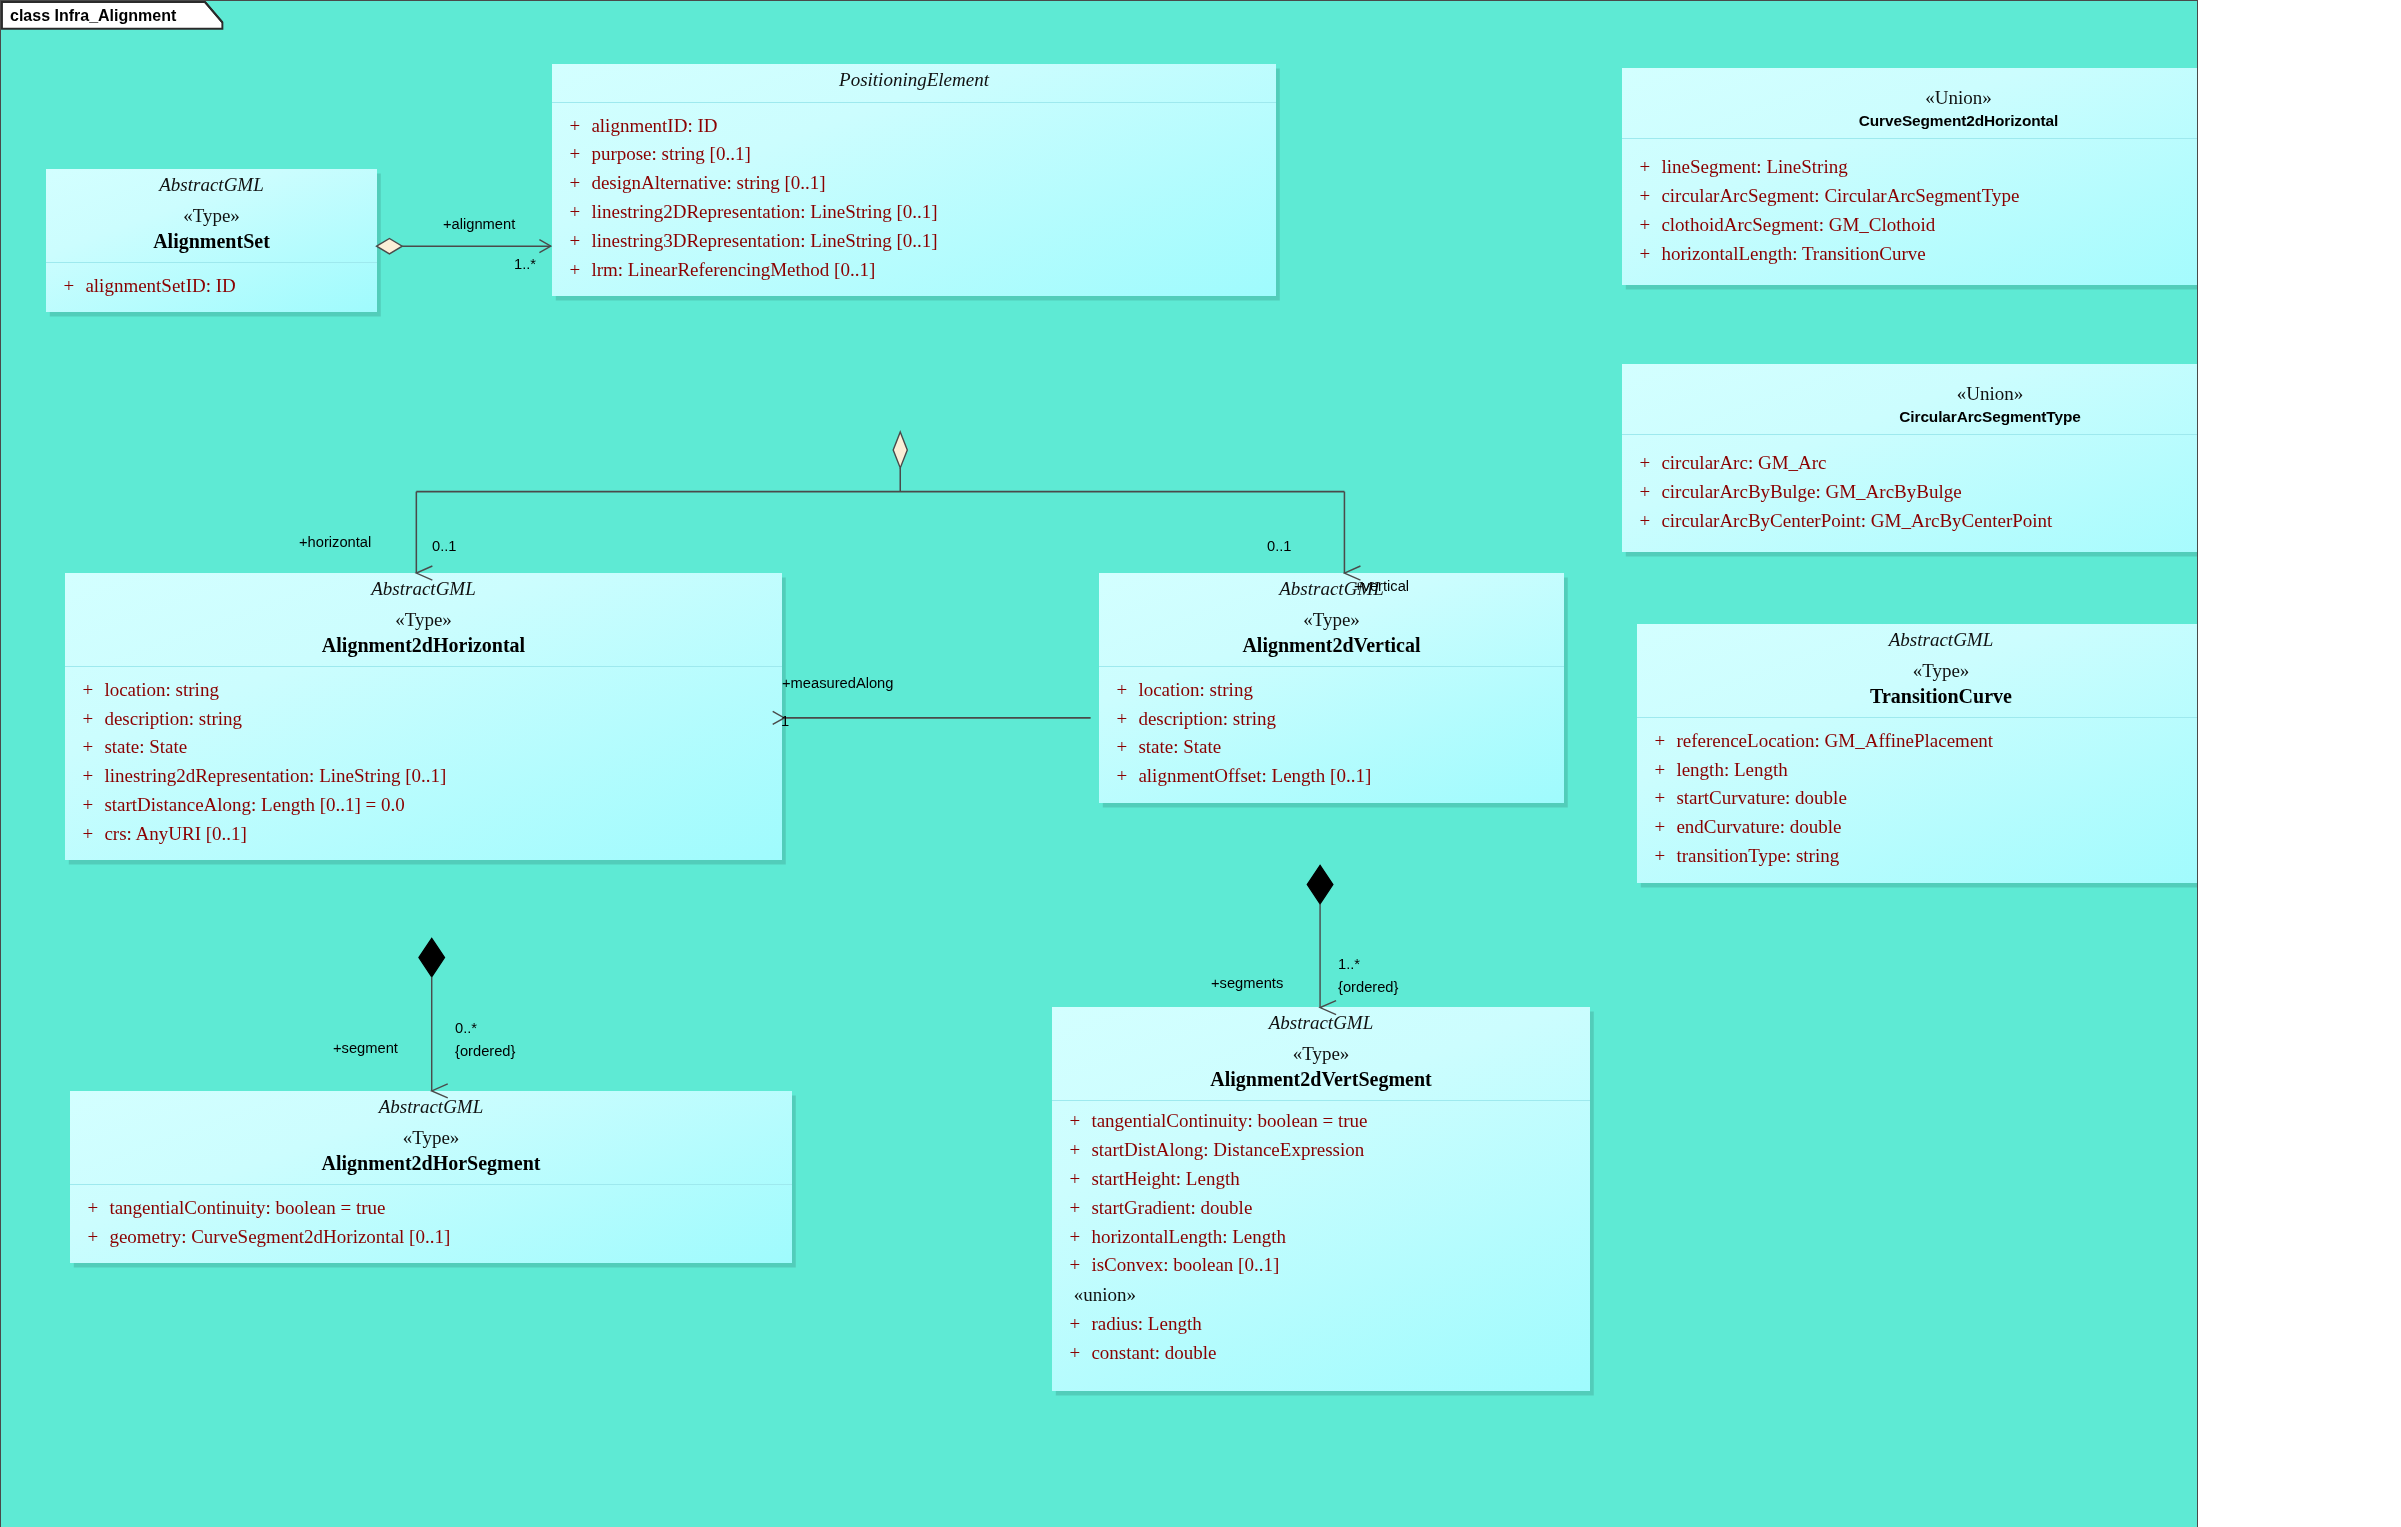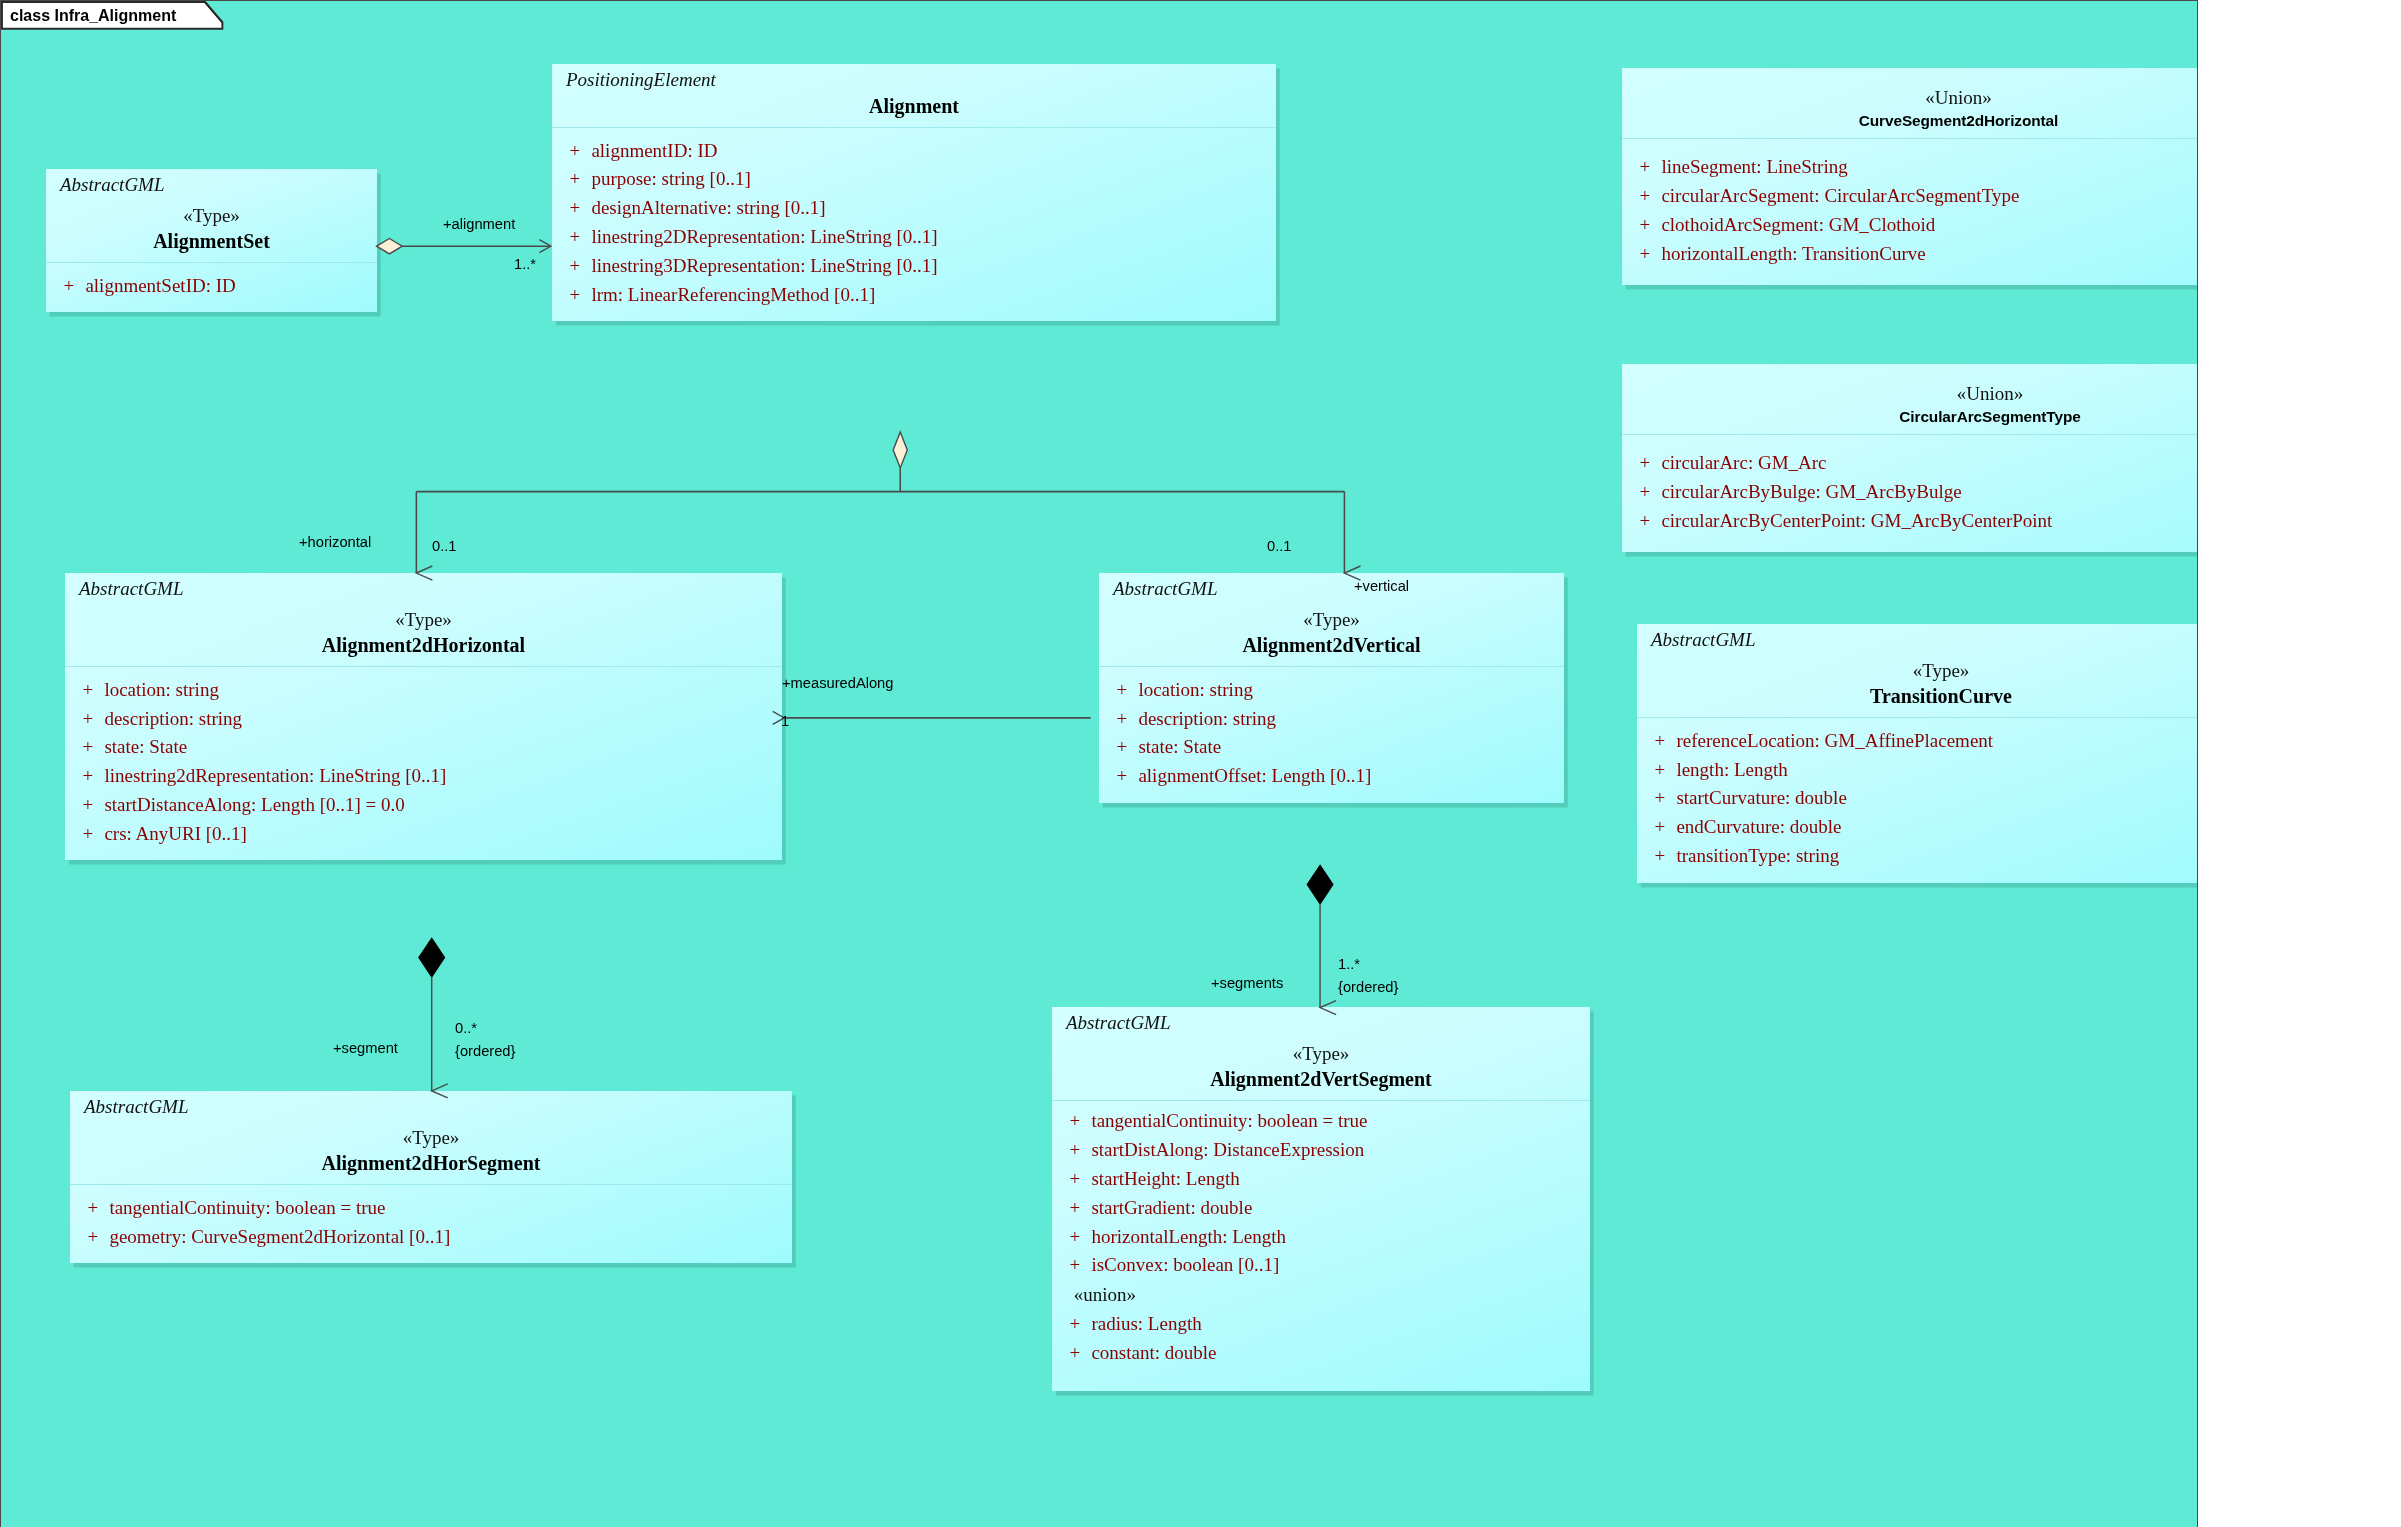--- a/index.html
+++ b/index.html
@@ -29,21 +29,21 @@
     z-index:20;
   }
   .uml .hdr{
     position:relative;
     padding:6.4px 14px 7.7px 14px;
     border-bottom:0.6px solid #9ee9ee;
     text-align:center;
   }
   .uml .parent{
     display:block;
-    text-align:left;
+    text-align:center;
     font-style:italic;
     font-size:19px;
     color:#111;
     line-height:1.1;
     margin-bottom:2.6px;
     white-space:nowrap;
   }
   .uml .stereo{
     display:block;
     font-size:19px;
@@ -192,21 +192,20 @@
       <div class="attr">
         <span class="vis">+</span>
         <span class="txt">alignmentSetID: ID</span>
       </div>
     </div>
   </div>
 
   <div class="uml" style="left:551px; top:63px; width:724px;">
     <div class="hdr">
       <span class="parent">PositioningElement</span>
-      <span class="cname">Alignment</span>
     </div>
     <div class="body">
       <div class="attr">
           <span class="vis">+</span>
           <span class="txt">alignmentID: ID</span>
         </div>
       <div class="attr">
           <span class="vis">+</span>
           <span class="txt">purpose: string [0..1]</span>
         </div>

